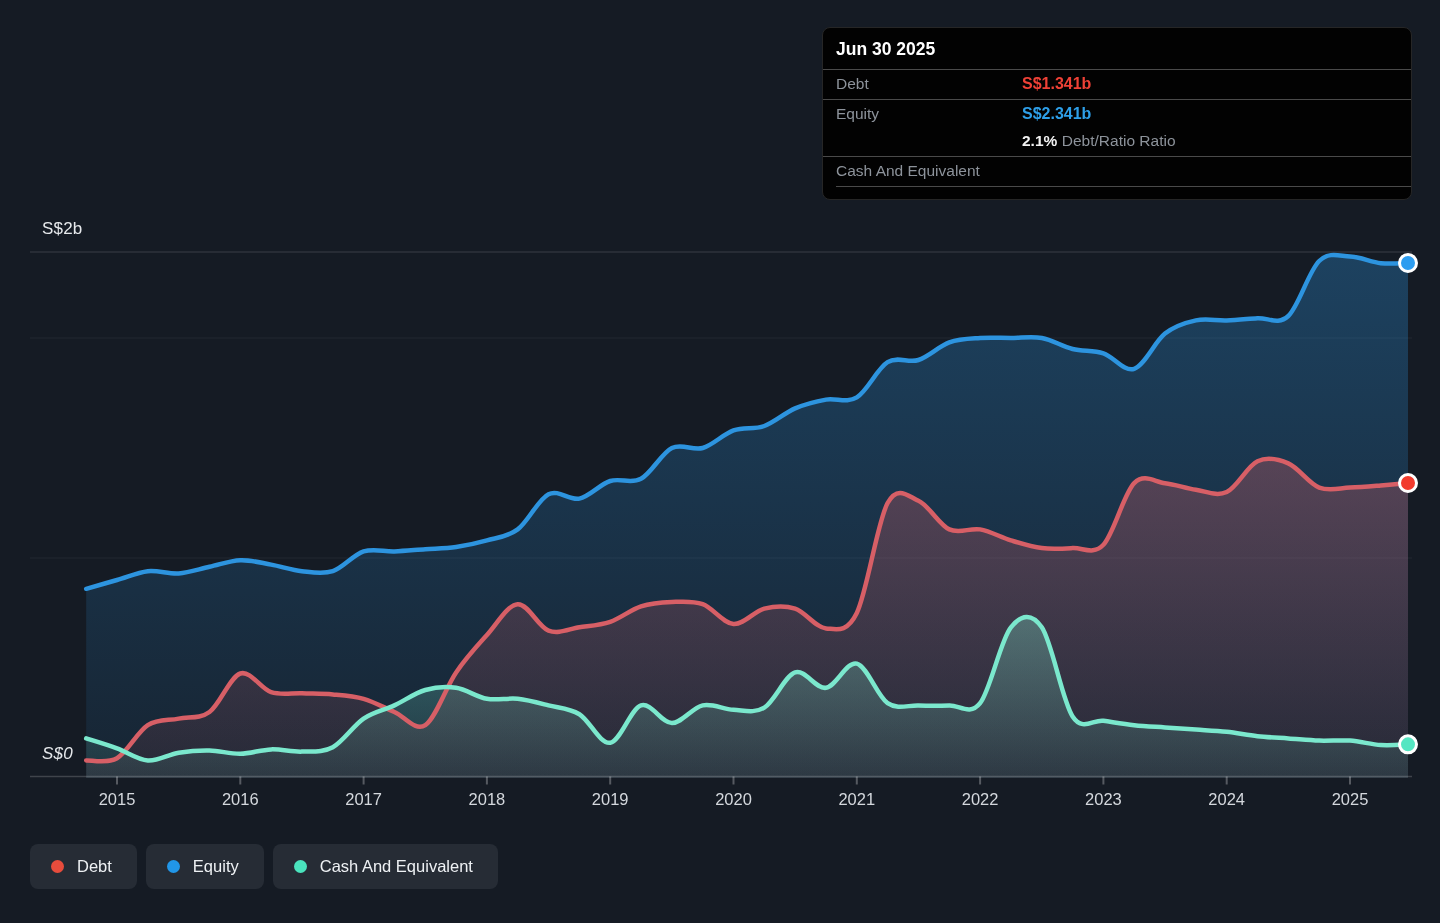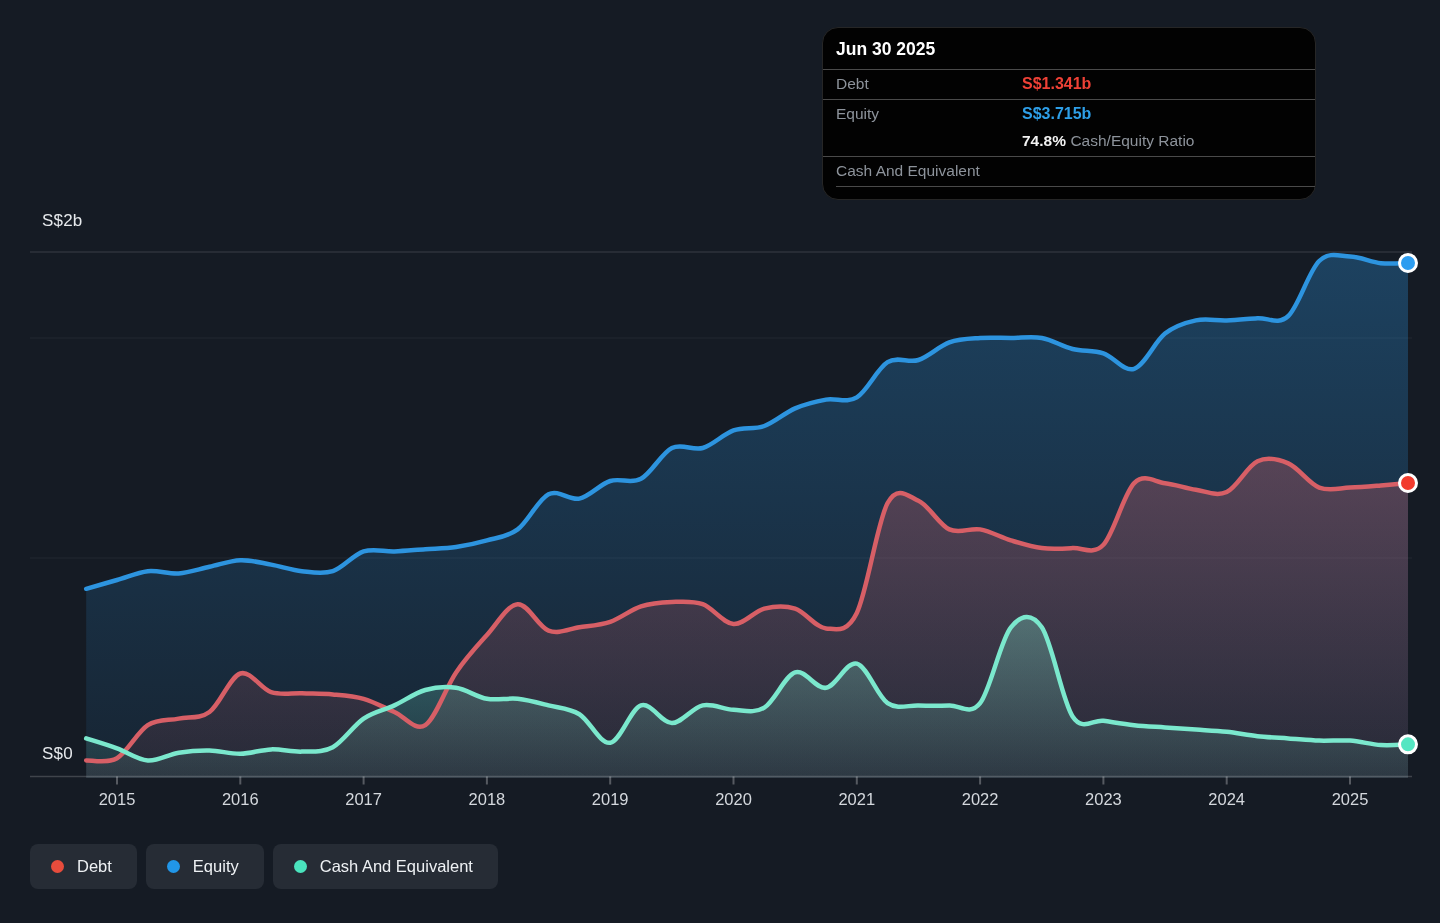--- a/index.html
+++ b/index.html
@@ -11,27 +11,27 @@
     color:#fff;
   }
   #stage { position:absolute; inset:0; }
   #plot-svg { position:absolute; left:0; top:0; }
 
   
   .y-label {
     position:absolute; left:42px;
     font-size:17px; font-weight:500; color:#e6e9ec; letter-spacing:.2px;
   }
-  #y-label-top { top:211px; }
-  #y-label-bottom { top:744px; }
+  #y-label-top { top:219px; }
+  #y-label-bottom { top:744px;font-style:italic; }
 
   
   .tooltip {
-    position:absolute; left:822px; top:27px; width:494px; height:173px;
-    background:#020202; border:1px solid #262626; border-radius:16px;
+    position:absolute; left:822px; top:27px; width:590px; height:173px;
+    background:#020202; border:1px solid #262626; border-radius:8px;
     padding:0 0 0 0; z-index:5;
   }
   .tt-title {
     font-size:17.5px; font-weight:bold; color:#ffffff;
     padding:11px 14px 9px 13px;
   }
   .tt-section { border-top:1px solid #4a4a4a; padding:5px 0 6px 13px; }
   .tt-row { display:grid; grid-template-columns:186px auto; align-items:center; }
   .tt-label { font-size:15.5px; color:#8d939b; }
   .tt-value { font-size:16px; font-weight:bold; }
@@ -122,27 +122,27 @@
     <div class="tt-title">Jun 30 2025</div>
     <div class="tt-section">
       <div class="tt-row">
         <span class="tt-label">Debt</span>
         <span class="tt-value debt">S$1.341b</span>
       </div>
     </div>
     <div class="tt-section">
       <div class="tt-row">
         <span class="tt-label">Equity</span>
-        <span class="tt-value equity">S$3.715b</span>
+        <span class="tt-value equity">S$2.341b</span>
       </div>
       <div class="tt-row tt-ratio">
         <span></span>
         <span>
-          <span class="pct">74.8%</span>
-          <span class="muted">Cash/Equity Ratio</span>
+          <span class="pct">2.1%</span>
+          <span class="muted">Debt/Ratio Ratio</span>
         </span>
       </div>
     </div>
     <div class="tt-section">
       <div class="tt-row">
         <span class="tt-label">Cash And Equivalent</span>
       </div>
       <div class="tt-bottomline"></div>
     </div>
   </div>

